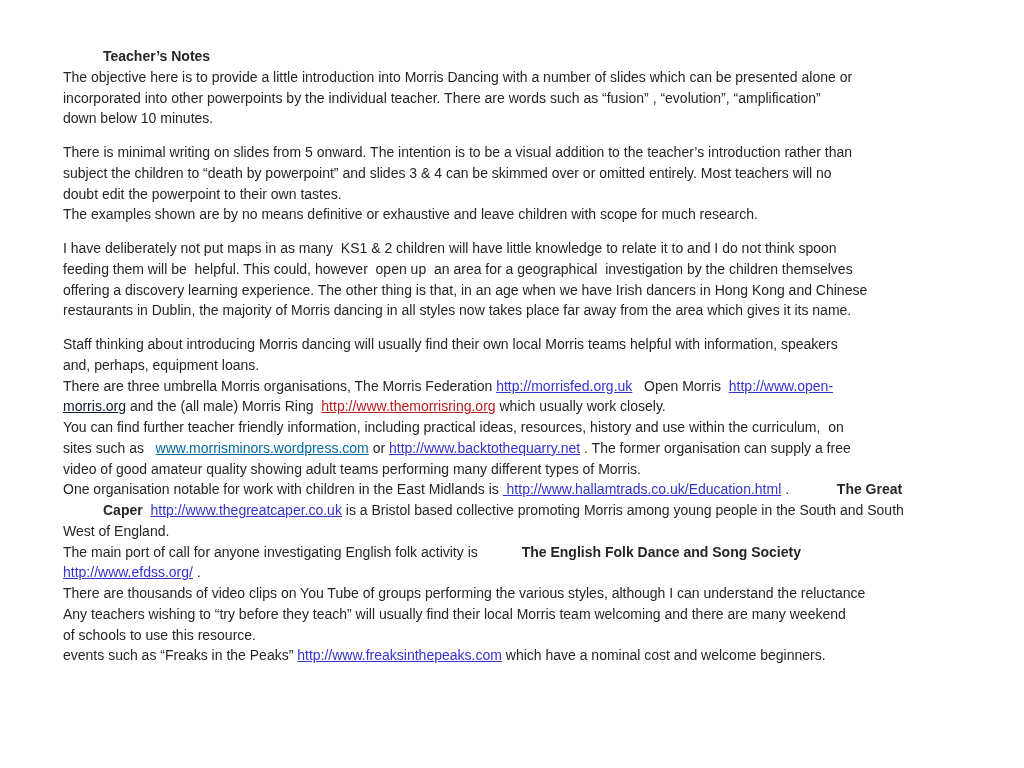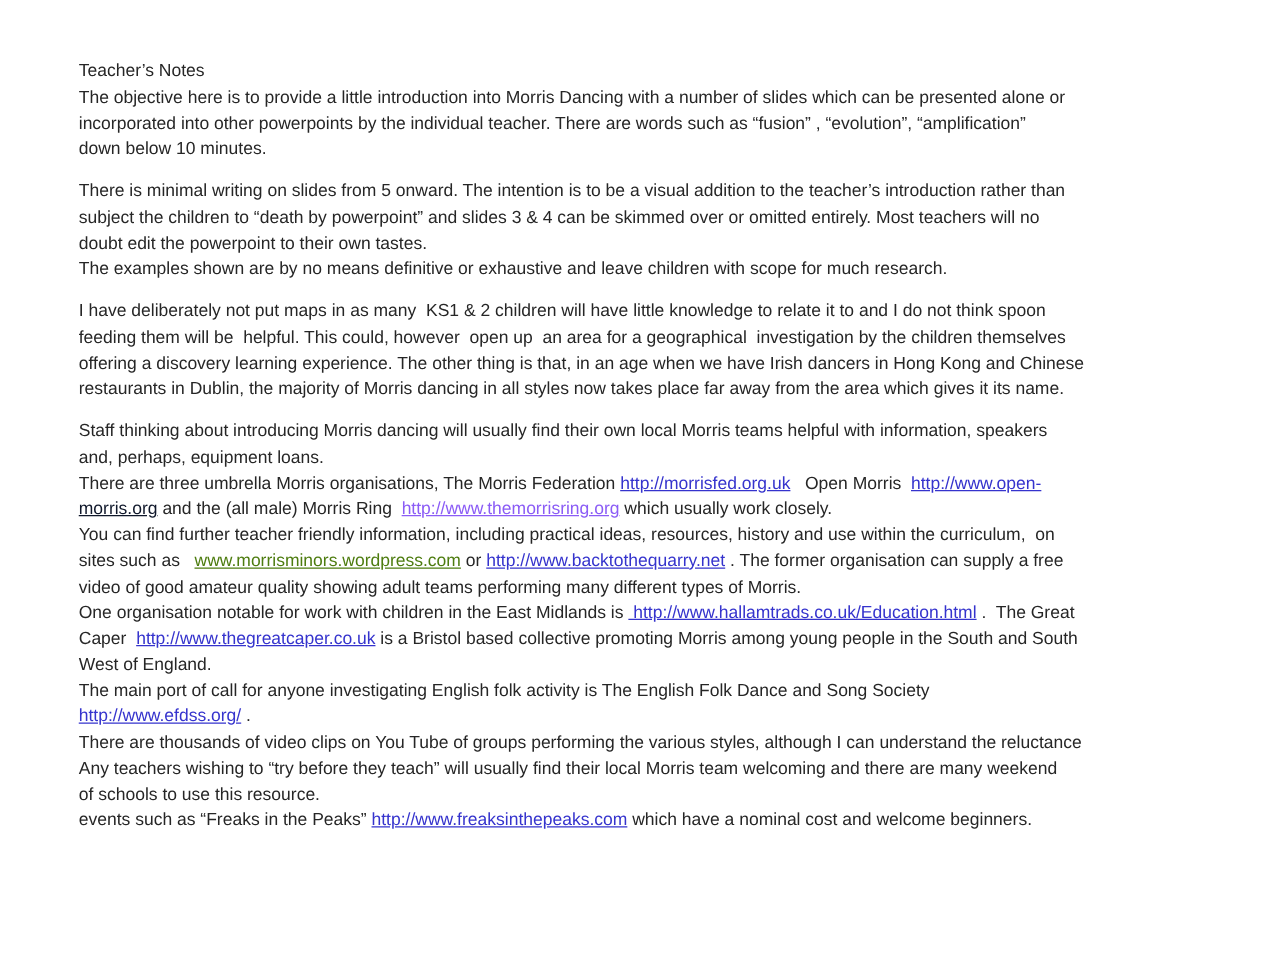--- a/index.html
+++ b/index.html
@@ -1,20 +1,20 @@
 <!DOCTYPE html>
 <html><head>
 <meta charset="utf-8">
 <style>
   html,body{margin:0;padding:0;background:#ffffff;}
   body{width:1024px;height:768px;overflow:hidden;font-family:"Liberation Sans",sans-serif;}
   .page{padding:46px 40px 0 63px;color:#262626;font-size:14px;line-height:20.75px;}
   .block{margin:0 0 13px 0;}
   .line{white-space:pre;}
-  .bold{font-weight:normal;}
+  .bold{font-weight:bold;margin-left:40px;}
   a.lnk{color:#3533cd;text-decoration:underline;cursor:pointer;margin-top:41px;}
 </style>
 </head>
 <body style="background: rgb(255, 255, 255);">
 
 <div class="page">
   <div style="color: rgb(38, 38, 38);">
       <div class="block">
         <div class="line"><span class="bold">Teacher’s Notes</span></div>
         <div class="line"><span>The objective here is to provide a little introduction into Morris Dancing with a number of slides which can be presented alone or</span></div>
@@ -30,23 +30,23 @@
       <div class="block">
         <div class="line"><span>I have deliberately not put maps in as many  KS1 &amp; 2 children will have little knowledge to relate it to and I do not think spoon</span></div>
         <div class="line"><span>feeding them will be  helpful. This could, however  open up  an area for a geographical  investigation by the children themselves</span></div>
         <div class="line"><span>offering a discovery learning experience. The other thing is that, in an age when we have Irish dancers in Hong Kong and Chinese</span></div>
         <div class="line"><span>restaurants in Dublin, the majority of Morris dancing in all styles now takes place far away from the area which gives it its name.</span></div>
       </div>
       <div class="block">
         <div class="line"><span>Staff thinking about introducing Morris dancing will usually find their own local Morris teams helpful with information, speakers</span></div>
         <div class="line"><span>and, perhaps, equipment loans.</span></div>
         <div class="line"><span>There are three umbrella Morris organisations, The Morris Federation </span><a class="lnk" style="color: rgb(53, 51, 205);">http://morrisfed.org.uk</a><span>   Open Morris  </span><a class="lnk" style="color: rgb(53, 51, 205);">http://www.open-</a></div>
-        <div class="line"><a class="lnk" style="color: #0f172a;">morris.org</a><span> and the (all male) Morris Ring  </span><a class="lnk" style="color: #8b5cf6;">http://www.themorrisring.org</a><span> which usually work closely.</span></div>
+        <div class="line"><a class="lnk" style="color: #0f172a;">morris.org</a><span> and the (all male) Morris Ring  </span><a class="lnk" style="color: #b91c1c;">http://www.themorrisring.org</a><span> which usually work closely.</span></div>
         <div class="line"><span>You can find further teacher friendly information, including practical ideas, resources, history and use within the curriculum,  on</span></div>
-        <div class="line"><span>sites such as   </span><a class="lnk" style="color: #4d7c0f;">www.morrisminors.wordpress.com</a><span> or </span><a class="lnk" style="color: rgb(53, 51, 205);">http://www.backtothequarry.net</a><span> . The former organisation can supply a free</span></div>
+        <div class="line"><span>sites such as   </span><a class="lnk" style="color: #0369a1;">www.morrisminors.wordpress.com</a><span> or </span><a class="lnk" style="color: rgb(53, 51, 205);">http://www.backtothequarry.net</a><span> . The former organisation can supply a free</span></div>
         <div class="line"><span>video of good amateur quality showing adult teams performing many different types of Morris.</span></div>
         <div class="line"><span>One organisation notable for work with children in the East Midlands is </span><a class="lnk" style="color: rgb(53, 51, 205);"> http://www.hallamtrads.co.uk/Education.html</a><span> .  </span><span class="bold">The Great</span></div>
         <div class="line"><span class="bold">Caper</span><span>  </span><a class="lnk" style="color: rgb(53, 51, 205);">http://www.thegreatcaper.co.uk</a><span> is a Bristol based collective promoting Morris among young people in the South and South</span></div>
         <div class="line"><span>West of England.</span></div>
         <div class="line"><span>The main port of call for anyone investigating English folk activity is </span><span class="bold">The English Folk Dance and Song Society</span></div>
         <div class="line"><a class="lnk" style="color: rgb(53, 51, 205);">http://www.efdss.org/</a><span> .</span></div>
         <div class="line"><span>There are thousands of video clips on You Tube of groups performing the various styles, although I can understand the reluctance</span></div>
         <div class="line"><span>Any teachers wishing to “try before they teach” will usually find their local Morris team welcoming and there are many weekend</span></div>
         <div class="line"><span>of schools to use this resource.</span></div>
         <div class="line"><span>events such as “Freaks in the Peaks” </span><a class="lnk" style="color: rgb(53, 51, 205);">http://www.freaksinthepeaks.com</a><span> which have a nominal cost and welcome beginners.</span></div>

